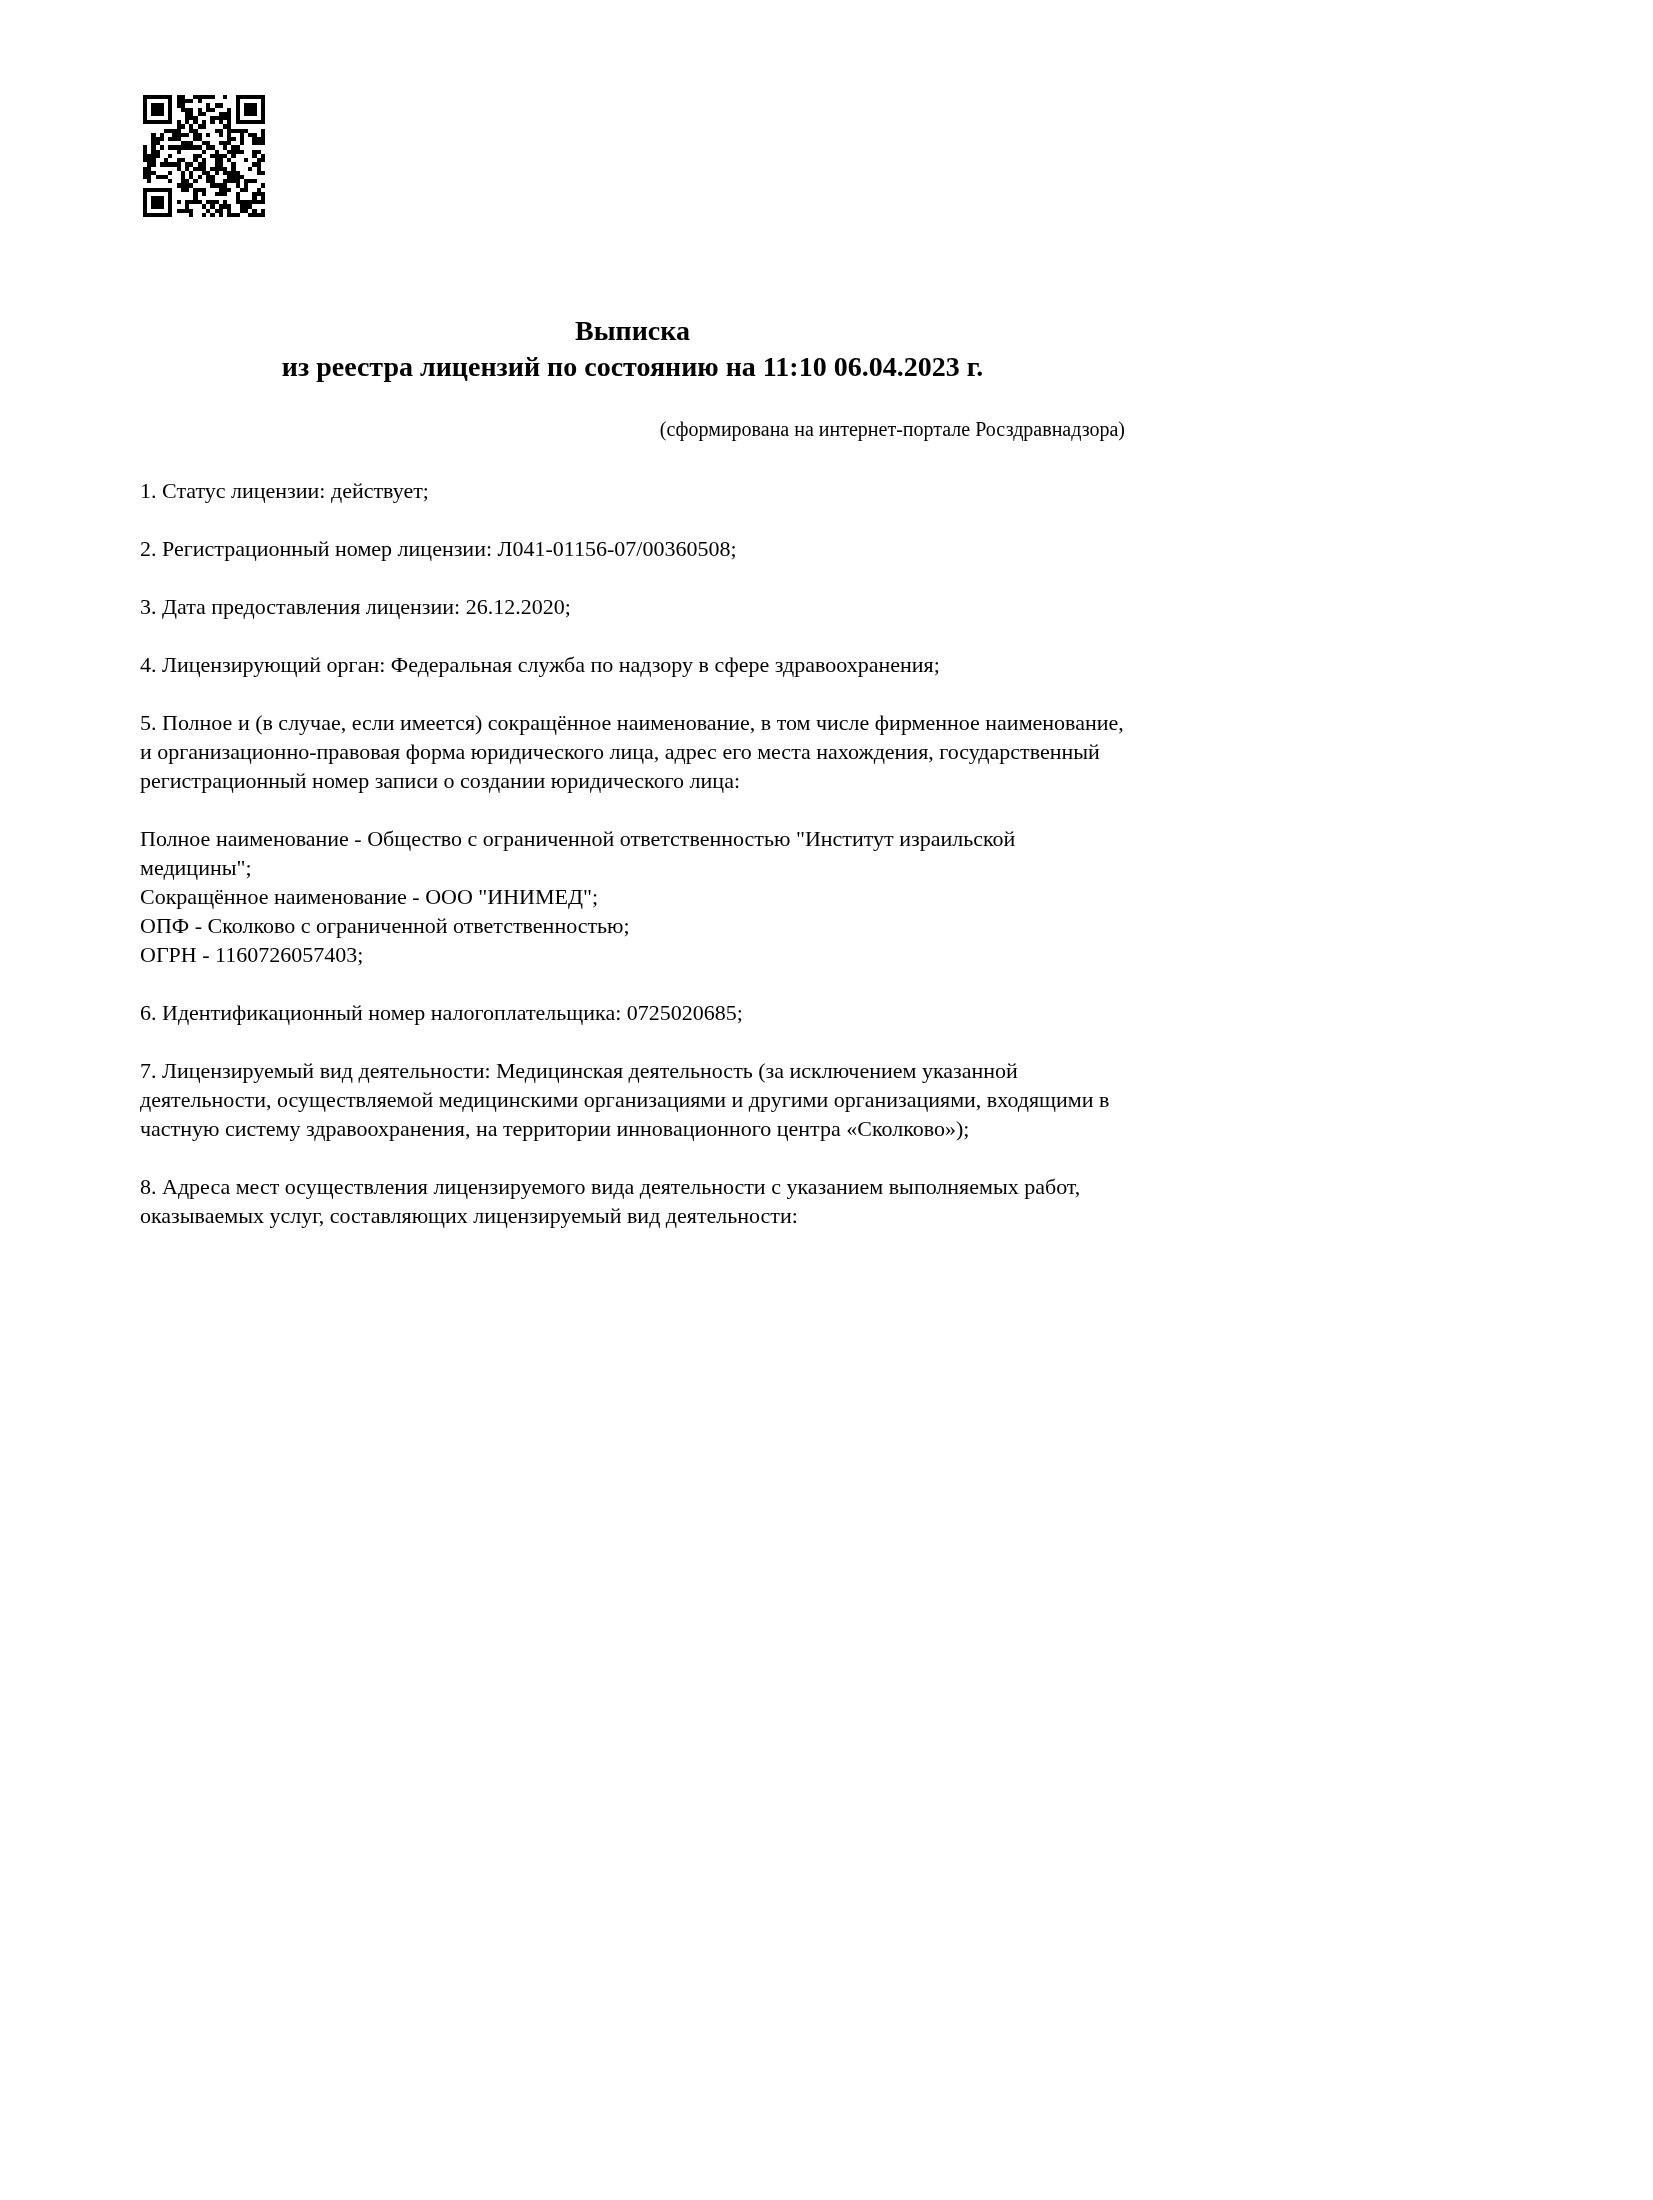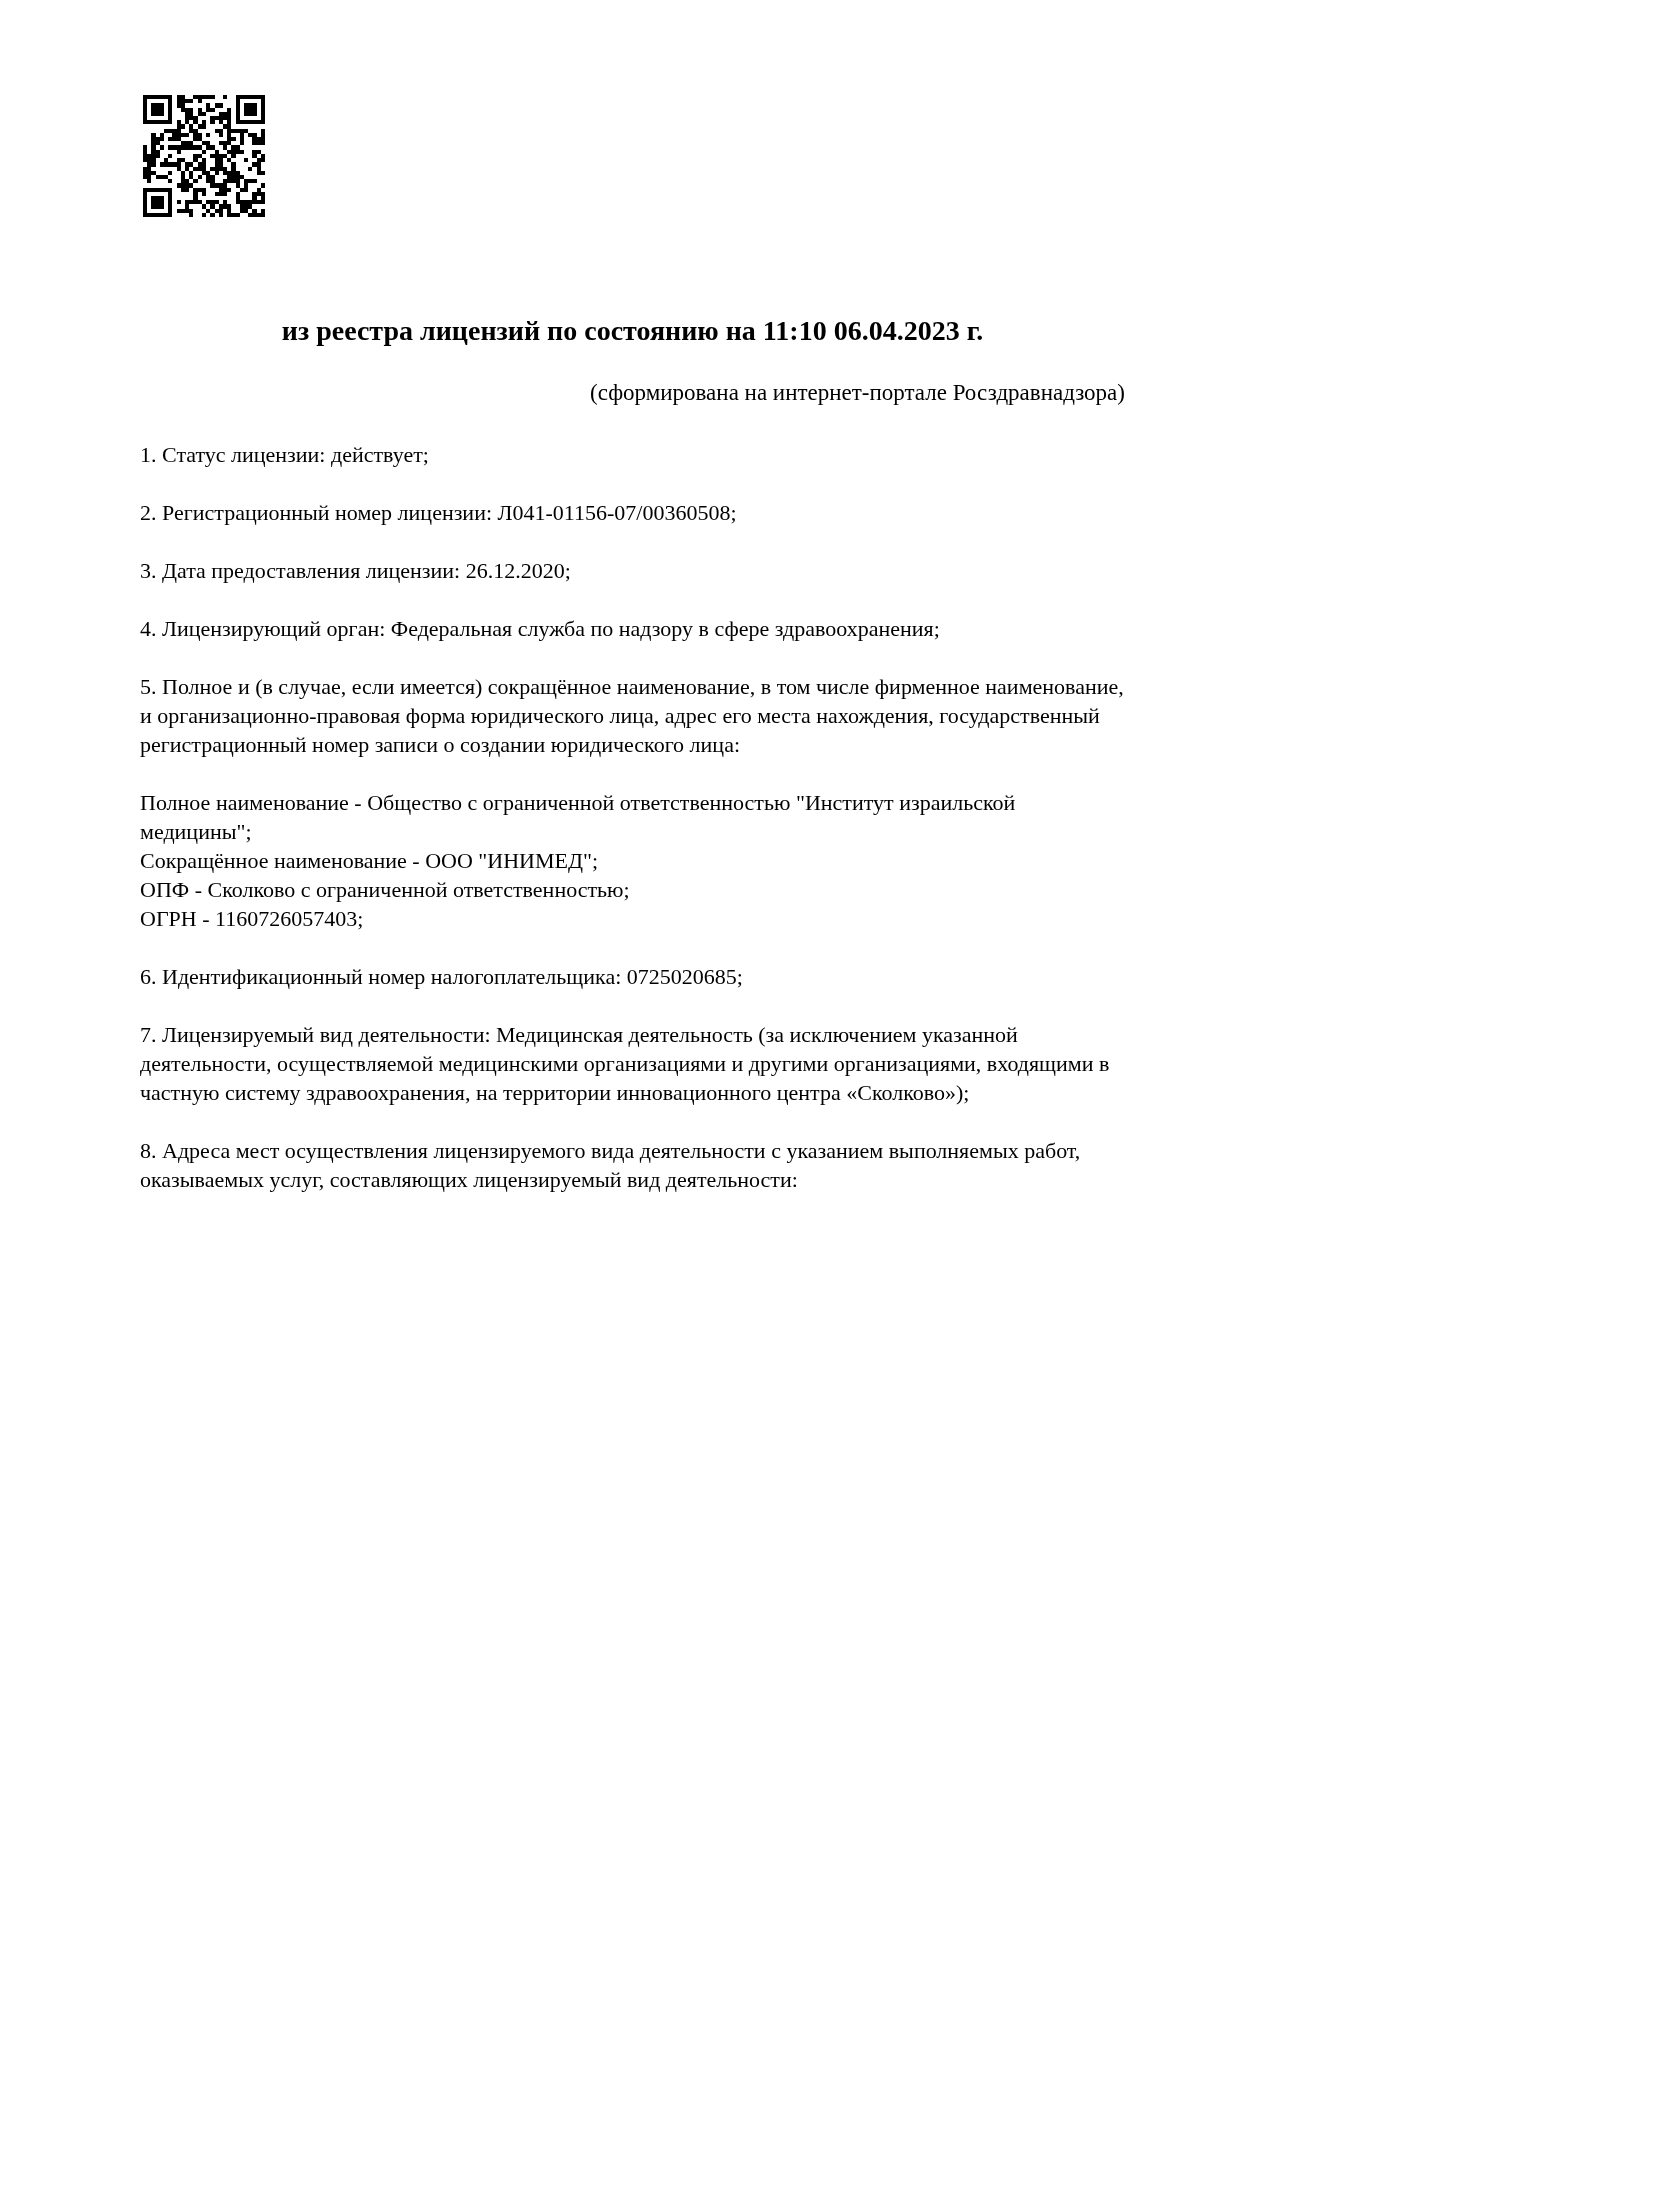--- a/index.html
+++ b/index.html
@@ -33,21 +33,21 @@
   .title {
     margin-top: 313px;
     text-align: center;
     font-weight: 700;
     font-size: 28px;
     line-height: 36px;
   }
   .note {
     margin-top: 32px;
     text-align: right;
-    font-size: 23px;
+    font-size: 20px;
     line-height: 24px;
   }
   .body-text {
     font-size: 22px;
     line-height: 29px;
   }
   .para { margin-top: 29px; }
   .para.first { margin-top: 35px; }
   .org-block { margin-top: 29px; }
 </style>
@@ -477,20 +477,21 @@
         <rect x="22" y="28" width="1" height="1"></rect>
         <rect x="25" y="28" width="1" height="1"></rect>
         <rect x="26" y="28" width="1" height="1"></rect>
         <rect x="27" y="28" width="1" height="1"></rect>
         <rect x="28" y="28" width="1" height="1"></rect>
       </svg></div>
 
   <div class="content">
 
     <div class="title">
+      <div>Выписка</div>
       <div>из реестра лицензий по состоянию на 11:10 06.04.2023 г.</div>
     </div>
 
     <div class="note">(сформирована на интернет-портале Росздравнадзора)</div>
 
     <div class="body-text">
 
       <p class="para first">1. Статус лицензии: действует;</p>
 
       <p class="para">2. Регистрационный номер лицензии: Л041-01156-07/00360508;</p>

